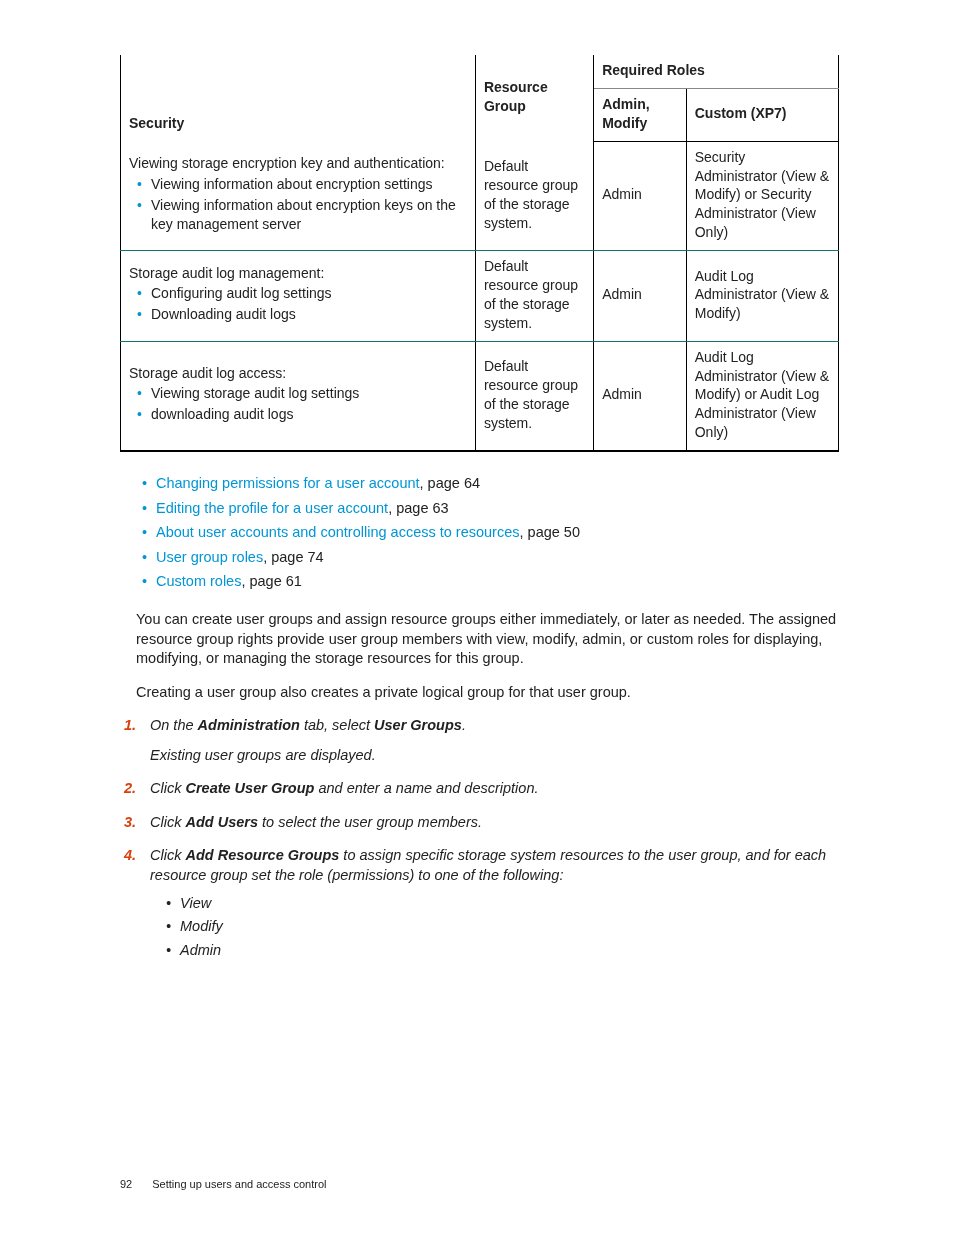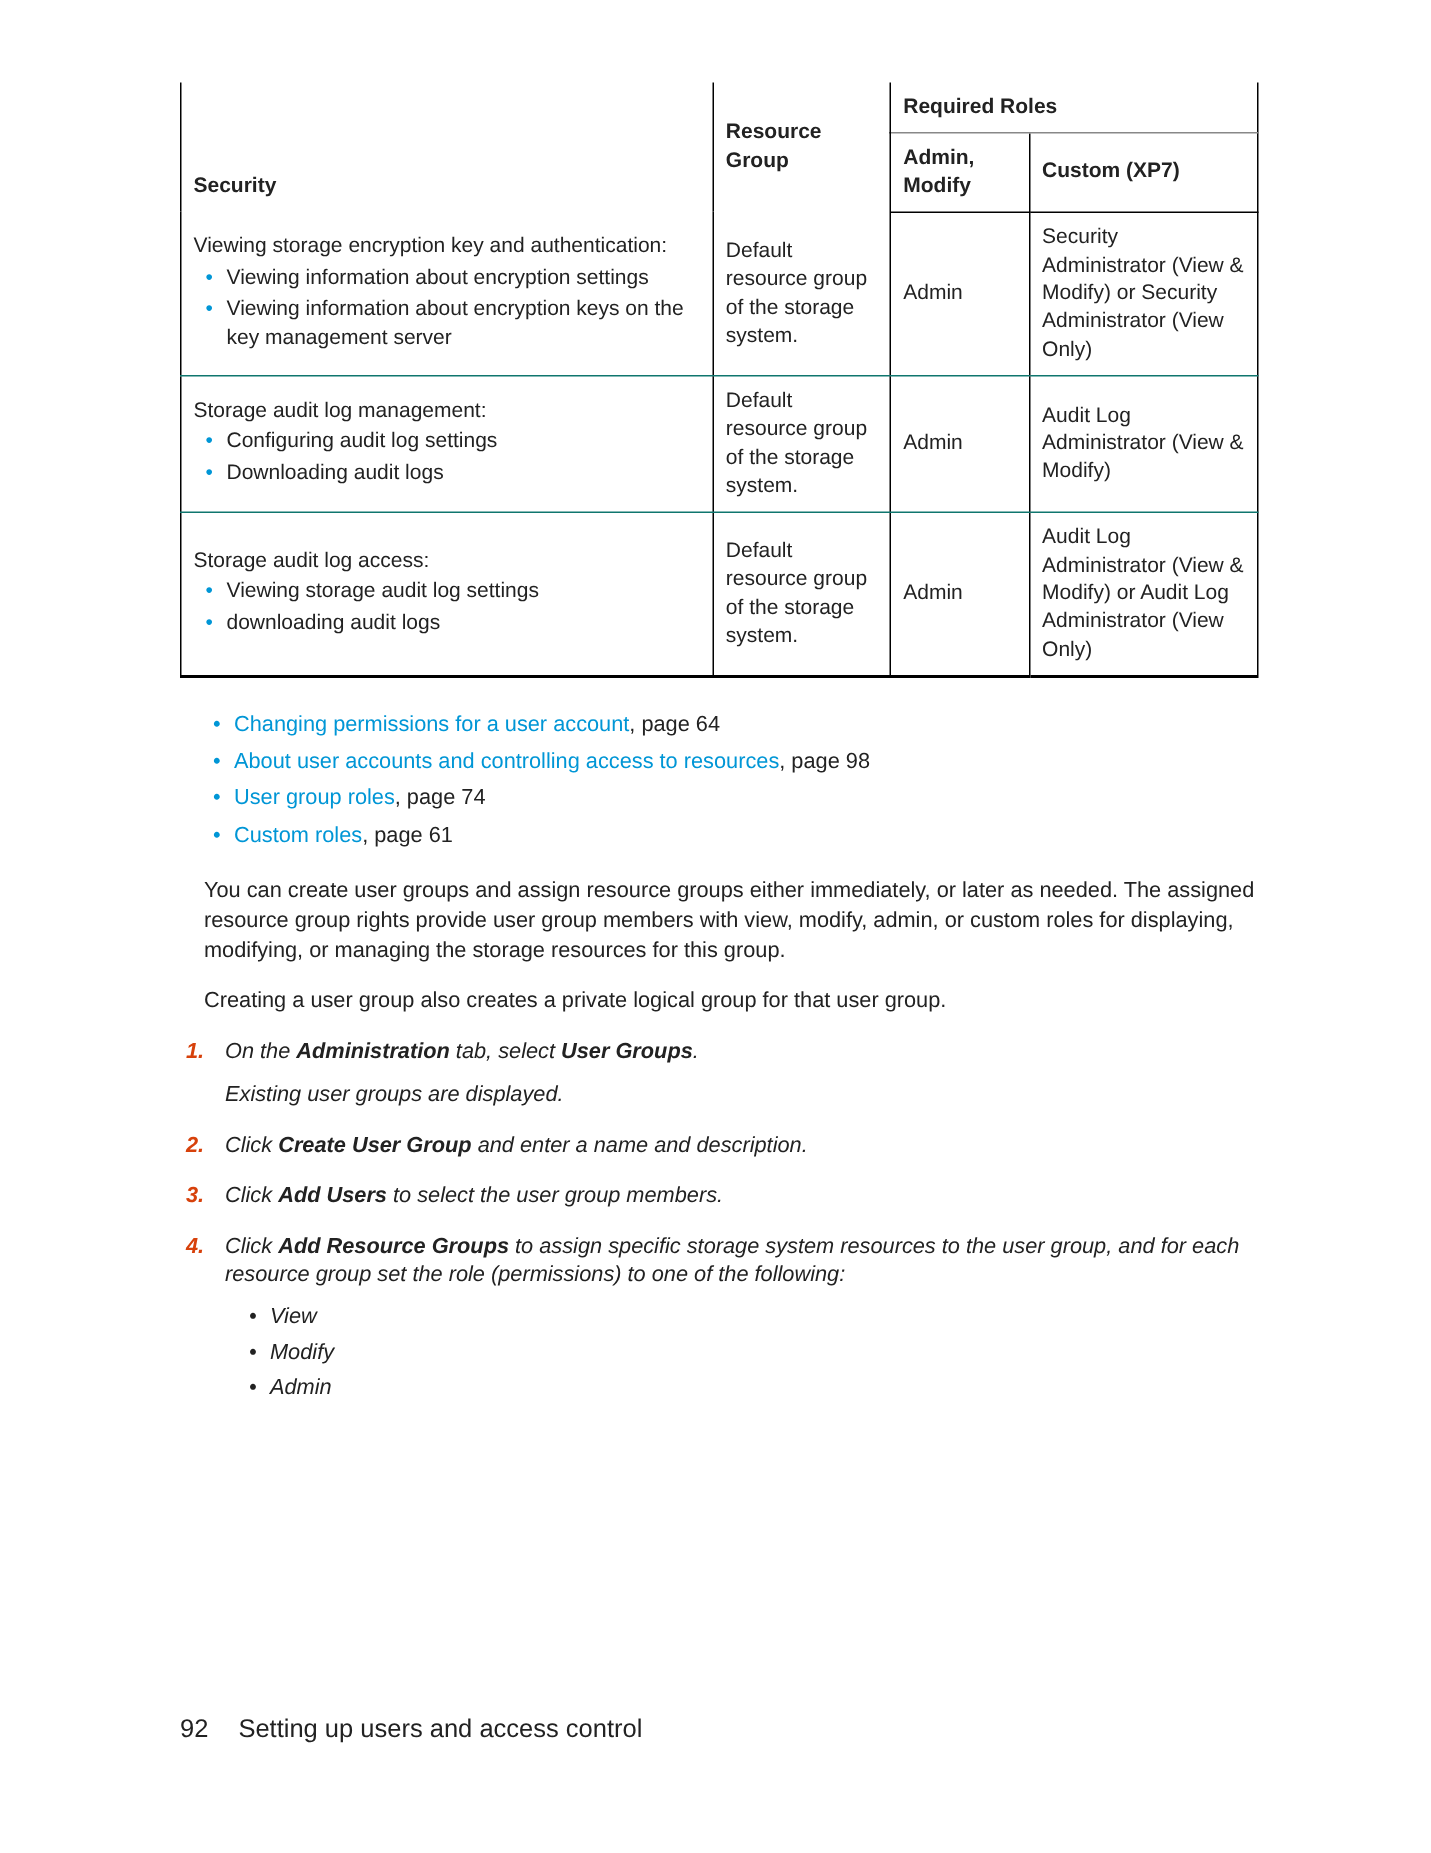--- a/index.html
+++ b/index.html
@@ -95,22 +95,22 @@
   }
   ul.sub { margin: 8px 0 0 12px; padding-left: 18px; list-style: none;}
   ul.sub li { position: relative; margin: 4px 0;}
   ul.sub li::before {
     content: "•";
     position: absolute; left: -14px; top: 0; color: #222;
   }
   .footer {
     position: absolute;
     left: 120px;
-    bottom: 70px;
-    font-size: 17px;
+    bottom: 43px;
+    font-size: 11px;
   }
   .footer .num { margin-right: 20px; }
   .b { font-weight: bold; }
 </style>
 </head>
 <body>
 
 <div class="page">
 
   <table class="roles">
@@ -166,21 +166,22 @@
         </td>
         <td>Default resource group of the storage system.</td>
         <td>Admin</td>
         <td>Audit Log Administrator (View &amp; Modify) or Audit Log Administrator (View Only)</td>
       </tr>
     </tbody>
   </table>
 
   <ul class="links">
     <li><a class="link">Changing permissions for a user account</a><span>, page 64</span></li>
-    <li><a class="link">About user accounts and controlling access to resources</a><span>, page 98</span></li>
+    <li><a class="link">Editing the profile for a user account</a><span>, page 63</span></li>
+    <li><a class="link">About user accounts and controlling access to resources</a><span>, page 50</span></li>
     <li><a class="link">User group roles</a><span>, page 74</span></li>
     <li><a class="link">Custom roles</a><span>, page 61</span></li>
   </ul>
 
   <p class="body">You can create user groups and assign resource groups either immediately, or later as needed. The assigned resource group rights provide user group members with view, modify, admin, or custom roles for displaying, modifying, or managing the storage resources for this group.</p>
   <p class="body">Creating a user group also creates a private logical group for that user group.</p>
 
   <ol class="steps">
     <li>
       <span>On the </span><span class="b">Administration</span><span> tab, select </span><span class="b">User Groups</span><span>.</span>

